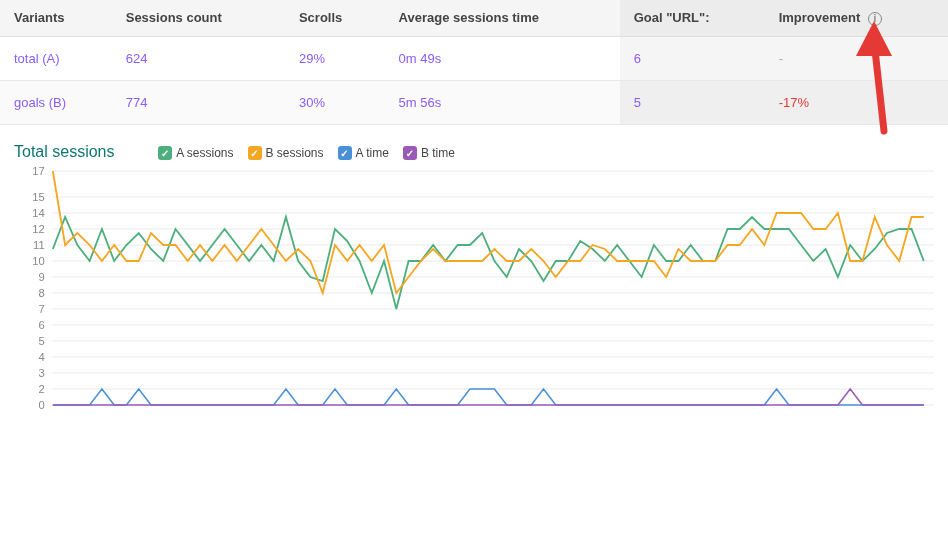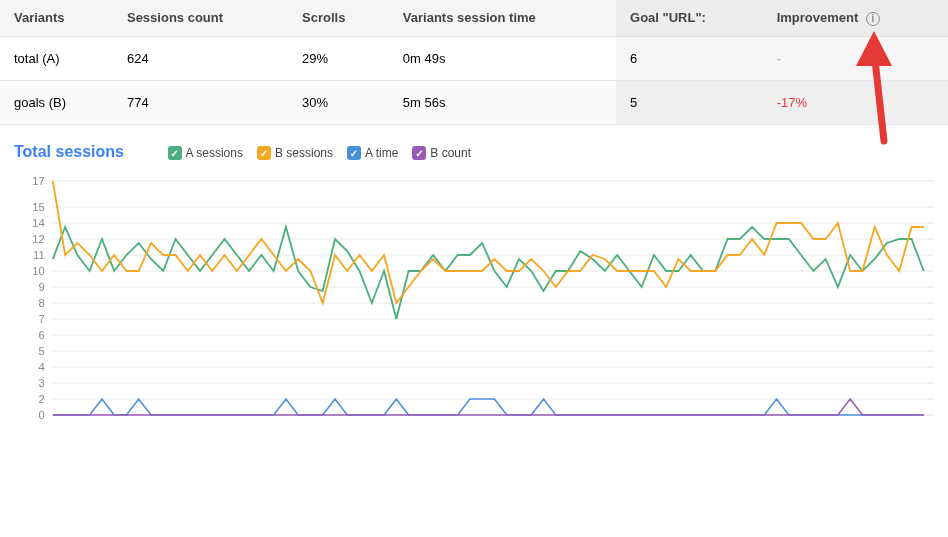--- a/index.html
+++ b/index.html
@@ -17,37 +17,37 @@
       border-bottom: 1px solid #e0e0e0;
       color: #444;
     }
     th:nth-child(5), th:nth-child(6) {
       background: #ececec;
     }
     td {
       padding: 14px 14px;
       border-bottom: 1px solid #e8e8e8;
       font-size: 13px;
-      color: #000000;
+      color: #8b5cf6;
       background: #fff;
     }
     tr:nth-child(even) td { background: #fafafa; }
     td:nth-child(5), td:nth-child(6) {
       background: #f5f5f5;
     }
     tr:nth-child(even) td:nth-child(5),
     tr:nth-child(even) td:nth-child(6) {
       background: #efefef;
     }
     .improvement-negative { color: #e53935; font-weight: normal; }
     .improvement-dash { color: #aaa; }
 
     
     .chart-section { padding: 18px 14px 10px 14px; position: relative; }
-    .chart-title { font-size: 16px; font-weight: bold; color: #3b82f6; margin-bottom: 10px; display: inline-block; }
+    .chart-title { font-size: 16px; font-weight: normal; color: #0f766e; display: inline-block; }
     .legend { display: inline-flex; gap: 14px; align-items: center; margin-left: 40px; vertical-align: middle; flex-wrap: wrap; }
     .legend-item { display: flex; align-items: center; gap: 4px; font-size: 12px; color: #444; }
     .legend-check { width: 14px; height: 14px; border-radius: 3px; display: flex; align-items: center; justify-content: center; color: #fff; font-size: 10px; font-weight: bold; }
     .legend-check-green { background: #4caf7d; }
     .legend-check-orange { background: #f5a623; }
     .legend-check-blue { background: #4a90d9; }
     .legend-check-purple { background: #9b59b6; }
 
     .chart-wrapper { position: relative; width: 100%; height: 260px; }
     svg.chart { width: 100%; height: 100%; }
@@ -57,21 +57,21 @@
 </head>
 <body>
 
 <div class="table-wrapper">
   <table class="table-container">
     <thead>
       <tr>
         <th>Variants</th>
         <th>Sessions count</th>
         <th>Scrolls</th>
-        <th>Variants session time</th>
+        <th>Average sessions time</th>
         <th>Goal "URL":</th>
         <th>
           <span>Improvement</span>
           <span style="display:inline-flex;align-items:center;justify-content:center;width:14px;height:14px;border-radius:50%;border:1.5px solid #888;color:#888;font-size:10px;margin-left:4px;font-weight:bold;">i</span>
         </th>
       </tr>
     </thead>
     <tbody id="table-body">
     <tr>
       <td>total (A)</td>
@@ -103,21 +103,21 @@
       <span class="legend-item">
       <span class="legend-check legend-check-orange">✓</span>
       <span>B sessions</span>
     </span>
       <span class="legend-item">
       <span class="legend-check legend-check-blue">✓</span>
       <span>A time</span>
     </span>
       <span class="legend-item">
       <span class="legend-check legend-check-purple">✓</span>
-      <span>B count</span>
+      <span>B time</span>
     </span>
     </span>
   <div class="chart-wrapper">
     <svg class="chart" viewBox="0 0 900 260" preserveAspectRatio="none">
 
       <line x1="38" y1="10" x2="900" y2="10" stroke="#e0e0e0" stroke-width="0.7"></line>
       <line x1="38" y1="36" x2="900" y2="36" stroke="#e0e0e0" stroke-width="0.7"></line>
       <line x1="38" y1="52" x2="900" y2="52" stroke="#e0e0e0" stroke-width="0.7"></line>
       <line x1="38" y1="68" x2="900" y2="68" stroke="#e0e0e0" stroke-width="0.7"></line>
       <line x1="38" y1="84" x2="900" y2="84" stroke="#e0e0e0" stroke-width="0.7"></line>

